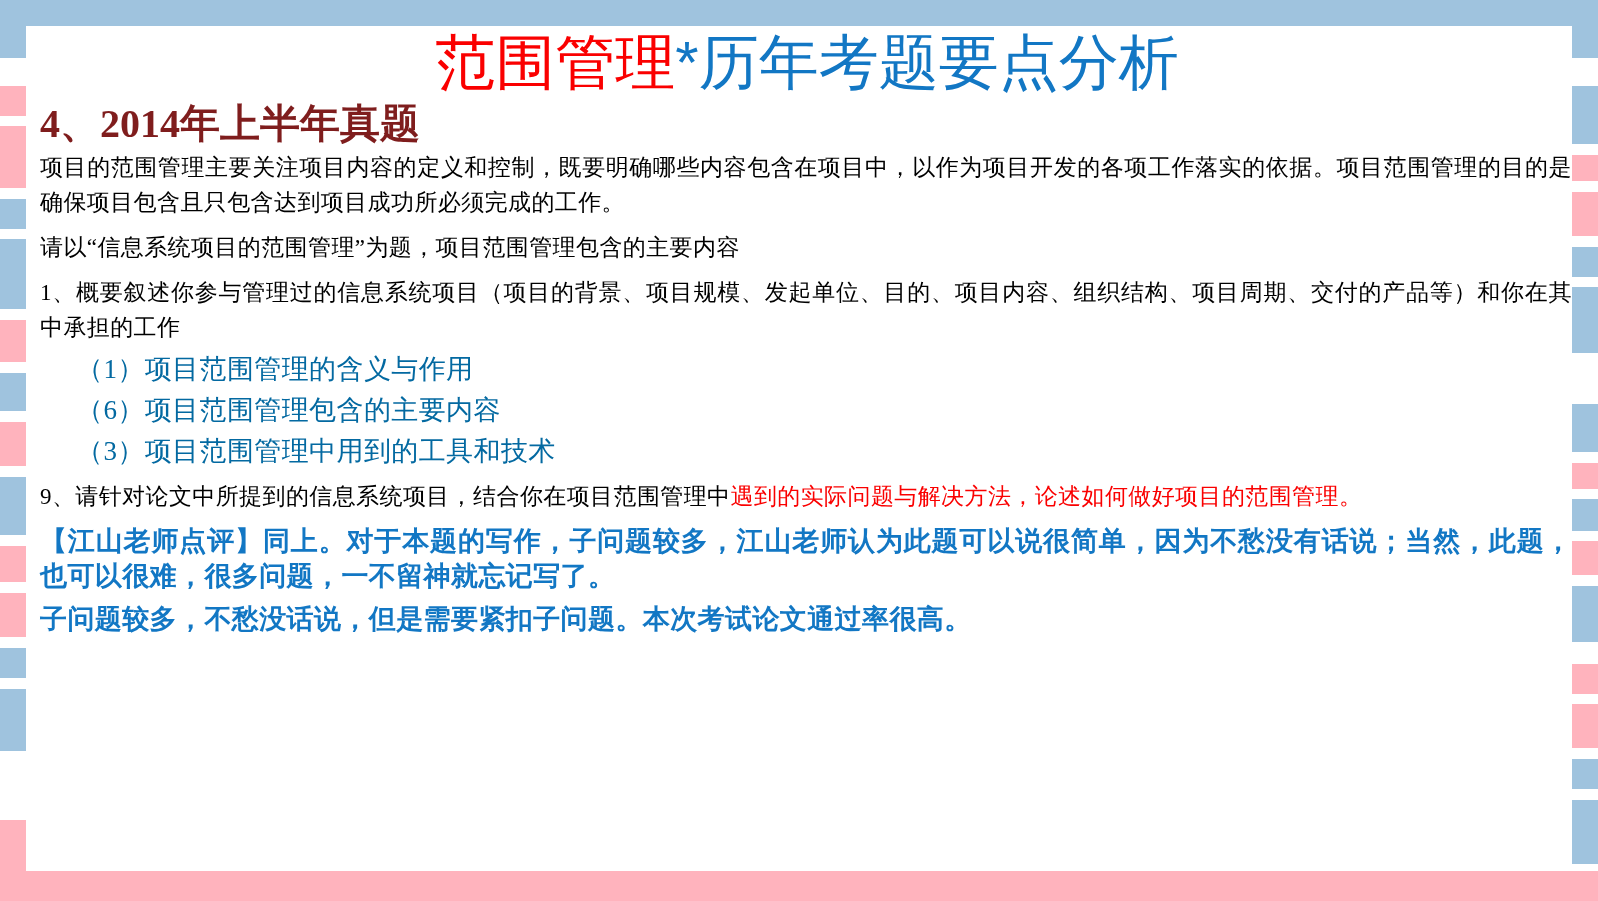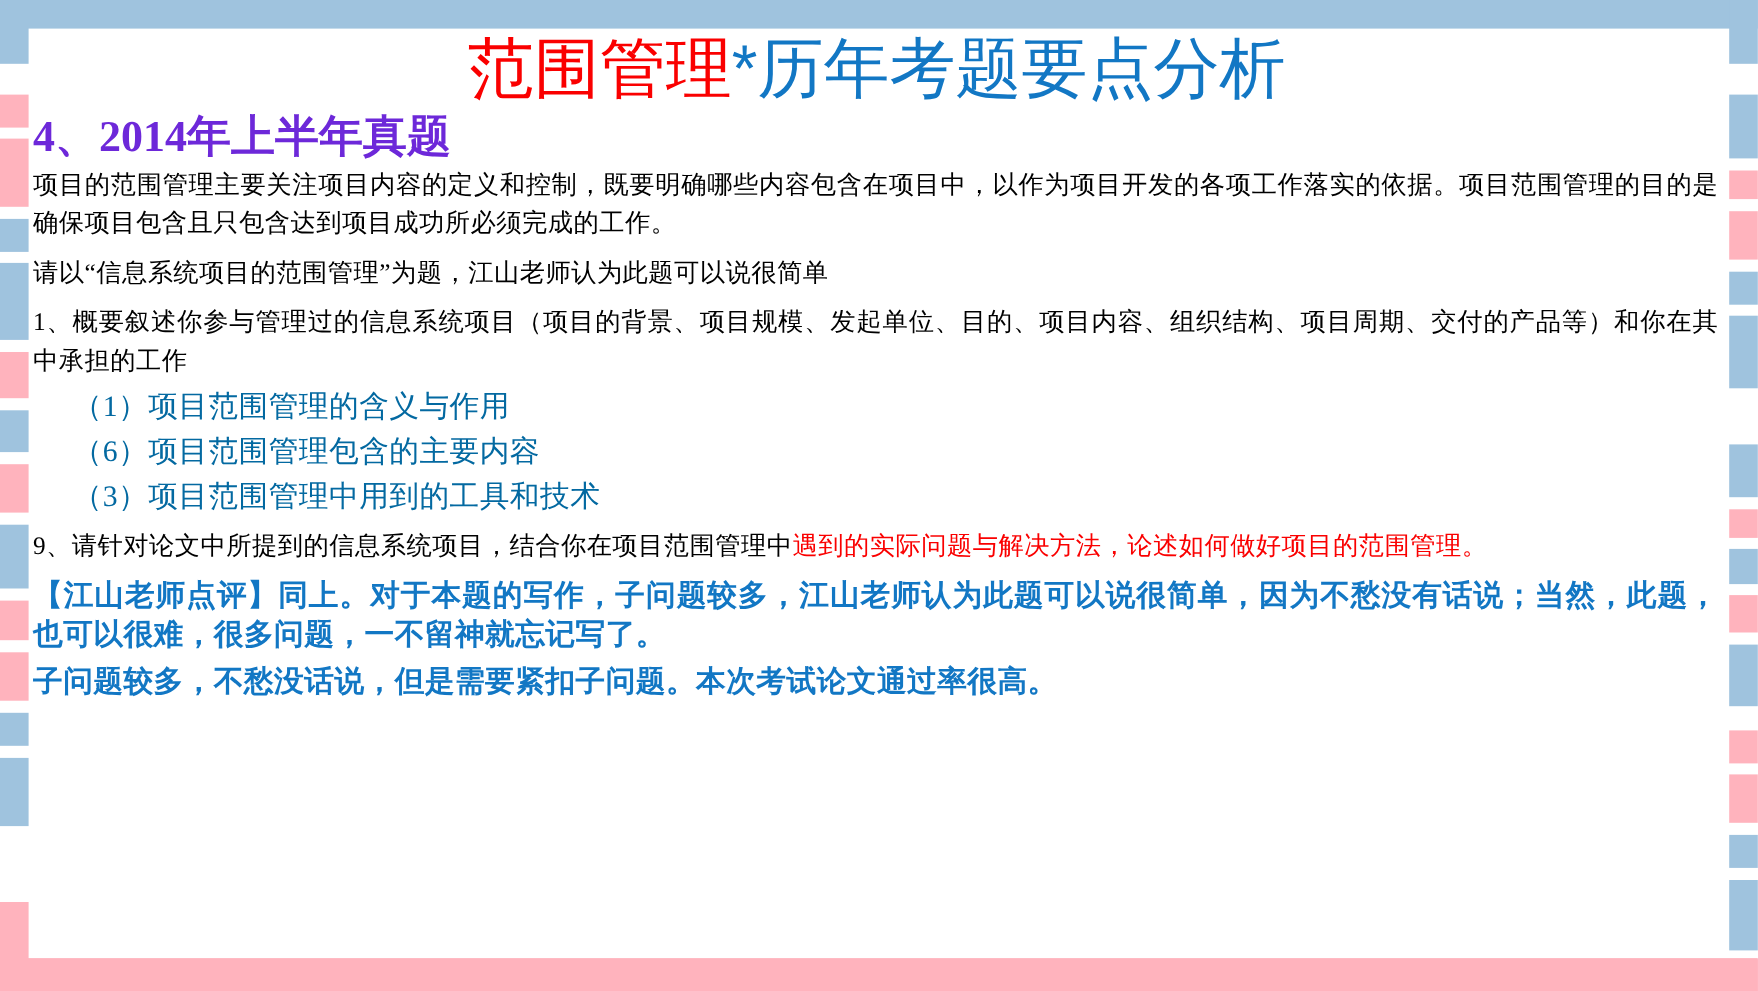--- a/index.html
+++ b/index.html
@@ -46,21 +46,21 @@
   .dash {
     position: absolute;
     width: 26px;
   }
   .dash.blue { background: #9fc3de; }
   .dash.pink { background: #ffb3bd; }
 
   
   .content {
     position: absolute;
-    left: 24px;
+    left: 34px;
     top: 26px;
     width: 1546px;
     height: 615px;
   }
 
   .slide-title {
     margin: 0;
     padding-top: 4px;
     text-align: center;
     font-family: "Liberation Sans", "DejaVu Sans", sans-serif;
@@ -68,21 +68,21 @@
     line-height: 66px;
     font-weight: normal;
     white-space: nowrap;
   }
   .slide-title .t-red { color: #fa0000; }
   .slide-title .t-blue { color: #1277c4; }
 
   .section-heading {
     margin: 0;
     padding: 4px 0 2px 6px;
-    color: #6d28d9;
+    color: #7f1d1d;
     font-family: "Liberation Serif", "DejaVu Serif", serif;
     font-weight: bold;
     font-size: 40px;
     line-height: 48px;
   }
 
   .body-block {
     padding: 0 8px 0 6px;
   }
 
@@ -170,21 +170,21 @@
     <h1 class="slide-title">
       <span class="t-red">范围管理</span><span class="t-blue">*历年考题要点分析</span>
     </h1>
 
     <h2 class="section-heading">4、2014年上半年真题</h2>
 
     <div class="body-block">
 
       <p class="para">项目的范围管理主要关注项目内容的定义和控制，既要明确哪些内容包含在项目中，以作为项目开发的各项工作落实的依据。项目范围管理的目的是确保项目包含且只包含达到项目成功所必须完成的工作。</p>
 
-      <p class="para tight gap-above">请以“信息系统项目的范围管理”为题，江山老师认为此题可以说很简单</p>
+      <p class="para tight gap-above">请以“信息系统项目的范围管理”为题，项目范围管理包含的主要内容</p>
 
       <p class="para tight gap-above">1、概要叙述你参与管理过的信息系统项目（项目的背景、项目规模、发起单位、目的、项目内容、组织结构、项目周期、交付的产品等）和你在其中承担的工作</p>
 
 
       <p class="sub-item">（1）项目范围管理的含义与作用</p>
       <p class="sub-item">（6）项目范围管理包含的主要内容</p>
       <p class="sub-item">（3）项目范围管理中用到的工具和技术</p>
 
       <p class="para gap-above"><span>9、请针对论文中所提到的信息系统项目，结合你在项目范围管理中</span><span class="red">遇到的实际问题与解决方法，论述如何做好项目的范围管理。</span></p>
 

